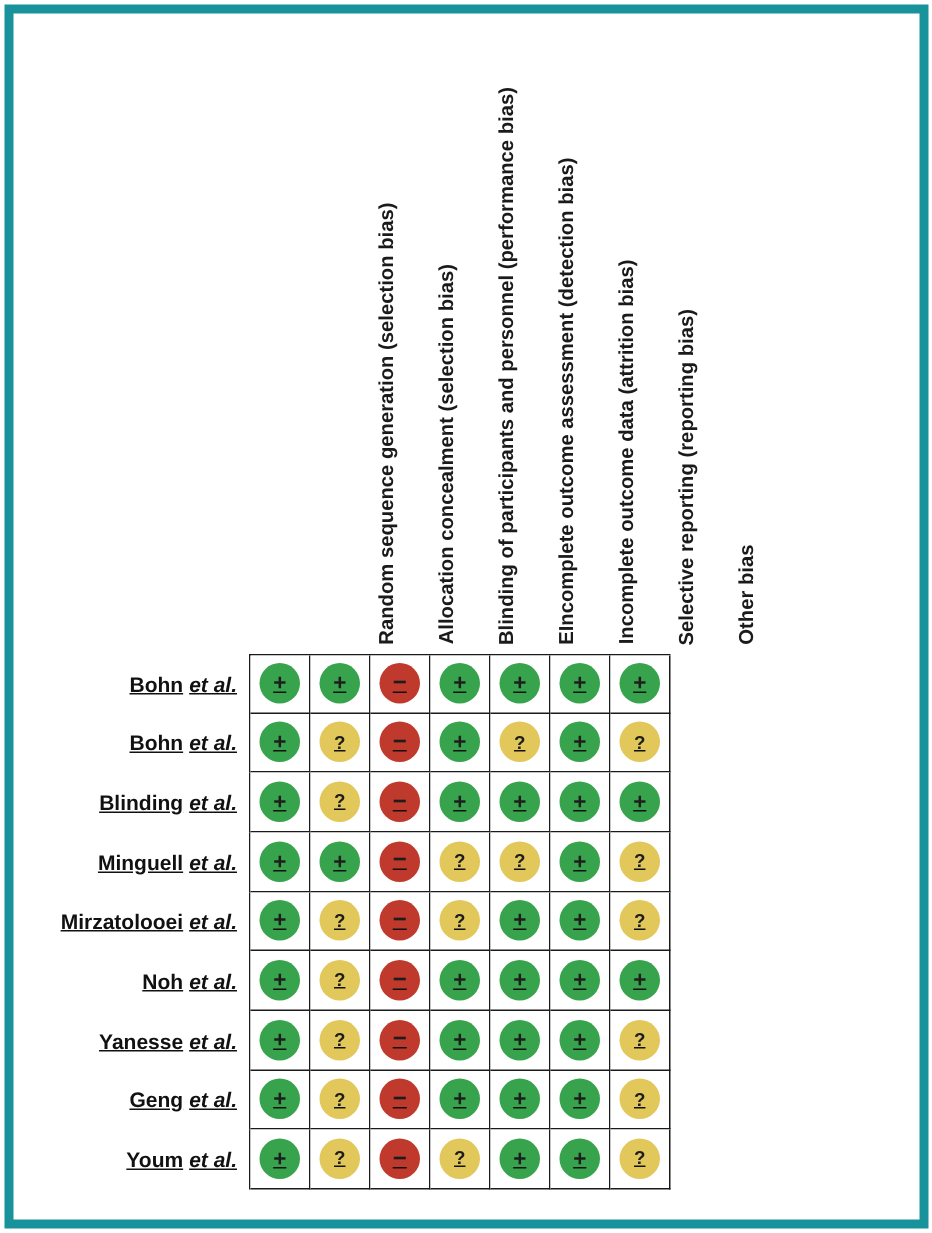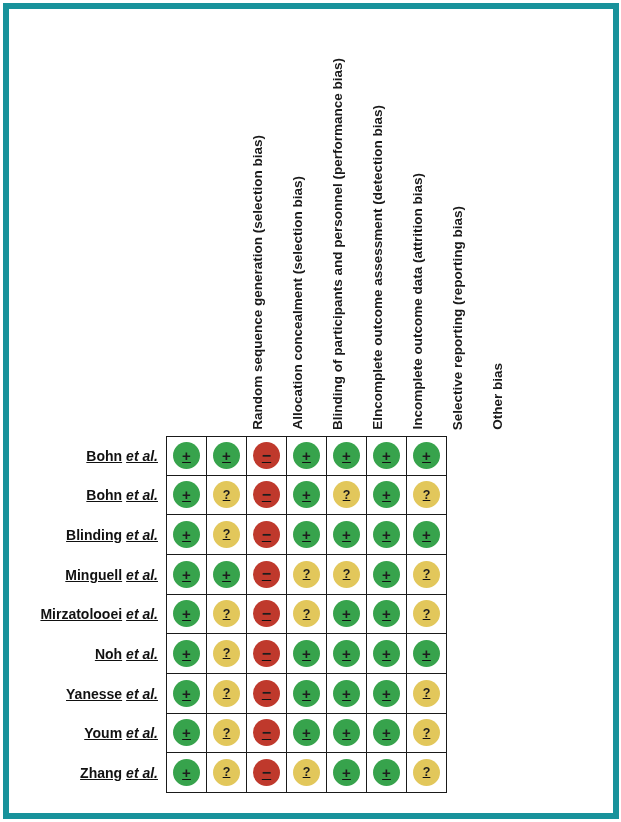--- a/index.html
+++ b/index.html
@@ -352,73 +352,73 @@
   </div>
 
   <div class="cell">
     <span class="dot unclear" style="background: rgb(226, 199, 91);">?</span>
   </div>
 </div>
   </div>
 
   <div class="study-row">
     <div class="row-label">
+      <span class="study">Geng</span>
+      <em class="etal">et al.</em>
+    </div>
+    <div class="cells">
+  <div class="cell">
+    <span class="dot low" style="background: rgb(55, 163, 76);">+</span>
+  </div>
+
+  <div class="cell">
+    <span class="dot unclear" style="background: rgb(226, 199, 91);">?</span>
+  </div>
+
+  <div class="cell">
+    <span class="dot high" style="background: rgb(191, 57, 44);">−</span>
+  </div>
+
+  <div class="cell">
+    <span class="dot low" style="background: rgb(55, 163, 76);">+</span>
+  </div>
+
+  <div class="cell">
+    <span class="dot low" style="background: rgb(55, 163, 76);">+</span>
+  </div>
+
+  <div class="cell">
+    <span class="dot low" style="background: rgb(55, 163, 76);">+</span>
+  </div>
+
+  <div class="cell">
+    <span class="dot unclear" style="background: rgb(226, 199, 91);">?</span>
+  </div>
+</div>
+  </div>
+
+  <div class="study-row">
+    <div class="row-label">
       <span class="study">Youm</span>
       <em class="etal">et al.</em>
     </div>
     <div class="cells">
   <div class="cell">
     <span class="dot low" style="background: rgb(55, 163, 76);">+</span>
   </div>
 
   <div class="cell">
     <span class="dot unclear" style="background: rgb(226, 199, 91);">?</span>
   </div>
 
   <div class="cell">
     <span class="dot high" style="background: rgb(191, 57, 44);">−</span>
   </div>
 
   <div class="cell">
-    <span class="dot low" style="background: rgb(55, 163, 76);">+</span>
-  </div>
-
-  <div class="cell">
-    <span class="dot low" style="background: rgb(55, 163, 76);">+</span>
-  </div>
-
-  <div class="cell">
-    <span class="dot low" style="background: rgb(55, 163, 76);">+</span>
-  </div>
-
-  <div class="cell">
-    <span class="dot unclear" style="background: rgb(226, 199, 91);">?</span>
-  </div>
-</div>
-  </div>
-
-  <div class="study-row">
-    <div class="row-label">
-      <span class="study">Zhang</span>
-      <em class="etal">et al.</em>
-    </div>
-    <div class="cells">
-  <div class="cell">
-    <span class="dot low" style="background: rgb(55, 163, 76);">+</span>
-  </div>
-
-  <div class="cell">
-    <span class="dot unclear" style="background: rgb(226, 199, 91);">?</span>
-  </div>
-
-  <div class="cell">
-    <span class="dot high" style="background: rgb(191, 57, 44);">−</span>
-  </div>
-
-  <div class="cell">
     <span class="dot unclear" style="background: rgb(226, 199, 91);">?</span>
   </div>
 
   <div class="cell">
     <span class="dot low" style="background: rgb(55, 163, 76);">+</span>
   </div>
 
   <div class="cell">
     <span class="dot low" style="background: rgb(55, 163, 76);">+</span>
   </div>

